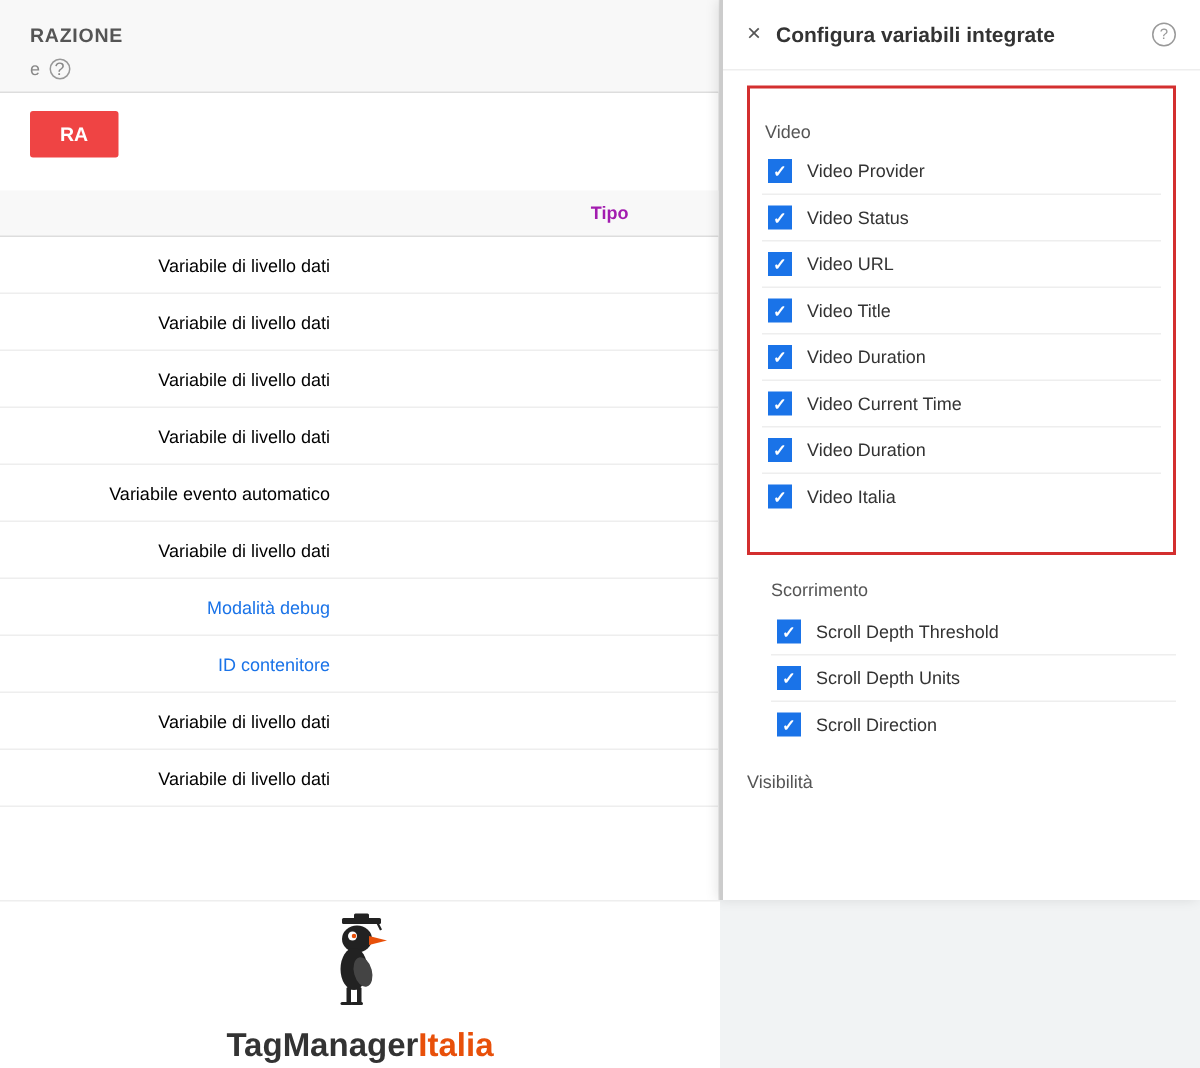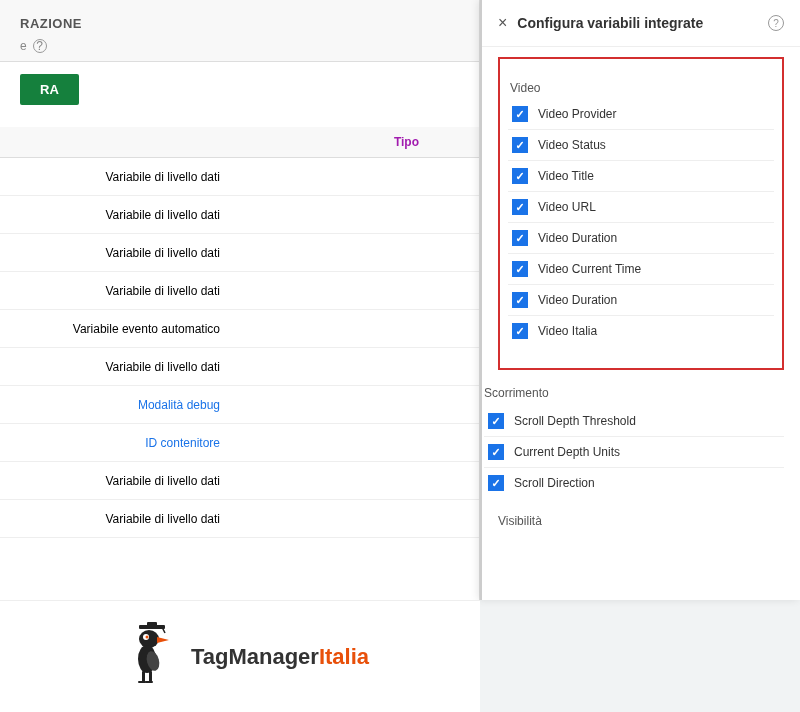--- a/index.html
+++ b/index.html
@@ -56,21 +56,21 @@
       height: 14px;
       border-radius: 50%;
       border: 1px solid #999;
       font-size: 9px;
       color: #999;
       cursor: pointer;
     }
 
     .red-button {
       margin: 12px 20px;
-      background: #15803d;
+      background: #ef4444;
       color: #fff;
       border: none;
       padding: 8px 20px;
       font-size: 13px;
       font-weight: bold;
       cursor: pointer;
       border-radius: 2px;
       display: inline-block;
     }
 
@@ -208,21 +208,21 @@
       font-weight: bold;
     }
 
     .checkbox-label {
       font-size: 12px;
       color: #333;
     }
 
     
     .scorrimento-section {
-      padding: 6px 16px 10px 2px;
+      padding: 6px 16px 10px 32px;
     }
 
     .scorrimento-section .section-title {
       margin-bottom: 6px;
     }
 
     
     .visibilita-section {
       padding: 6px 16px;
     }
@@ -253,20 +253,21 @@
       position: absolute;
       bottom: 0;
       left: 0;
       width: 480px;
       height: 112px;
       background: #fff;
       display: flex;
       align-items: center;
       justify-content: center;
       border-top: 1px solid #eee;
+      flex-direction: column;
     }
   </style>
 </head>
 <body>
 
 <div class="left-panel">
   <div class="left-panel-header">
     <div class="left-panel-title">RAZIONE</div>
     <div class="left-panel-subtitle">
       <span>e</span>
@@ -329,25 +330,25 @@
         <div class="checkbox-row">
           <div class="checkbox-item"></div>
           <span class="checkbox-label">Video Provider</span>
         </div>
         <div class="checkbox-row">
           <div class="checkbox-item"></div>
           <span class="checkbox-label">Video Status</span>
         </div>
         <div class="checkbox-row">
           <div class="checkbox-item"></div>
+          <span class="checkbox-label">Video URL</span>
+        </div>
+        <div class="checkbox-row">
+          <div class="checkbox-item"></div>
           <span class="checkbox-label">Video Title</span>
-        </div>
-        <div class="checkbox-row">
-          <div class="checkbox-item"></div>
-          <span class="checkbox-label">Video URL</span>
         </div>
         <div class="checkbox-row">
           <div class="checkbox-item"></div>
           <span class="checkbox-label">Video Duration</span>
         </div>
         <div class="checkbox-row">
           <div class="checkbox-item"></div>
           <span class="checkbox-label">Video Current Time</span>
         </div>
         <div class="checkbox-row">
@@ -363,21 +364,21 @@
 
   <div class="scorrimento-section">
     <div class="section-title">Scorrimento</div>
     <div id="scorrimento-items">
         <div class="checkbox-row">
           <div class="checkbox-item"></div>
           <span class="checkbox-label">Scroll Depth Threshold</span>
         </div>
         <div class="checkbox-row">
           <div class="checkbox-item"></div>
-          <span class="checkbox-label">Current Depth Units</span>
+          <span class="checkbox-label">Scroll Depth Units</span>
         </div>
         <div class="checkbox-row">
           <div class="checkbox-item"></div>
           <span class="checkbox-label">Scroll Direction</span>
         </div>
       </div>
   </div>
 
   <div class="visibilita-section">
     <div class="section-title">Visibilità</div>

